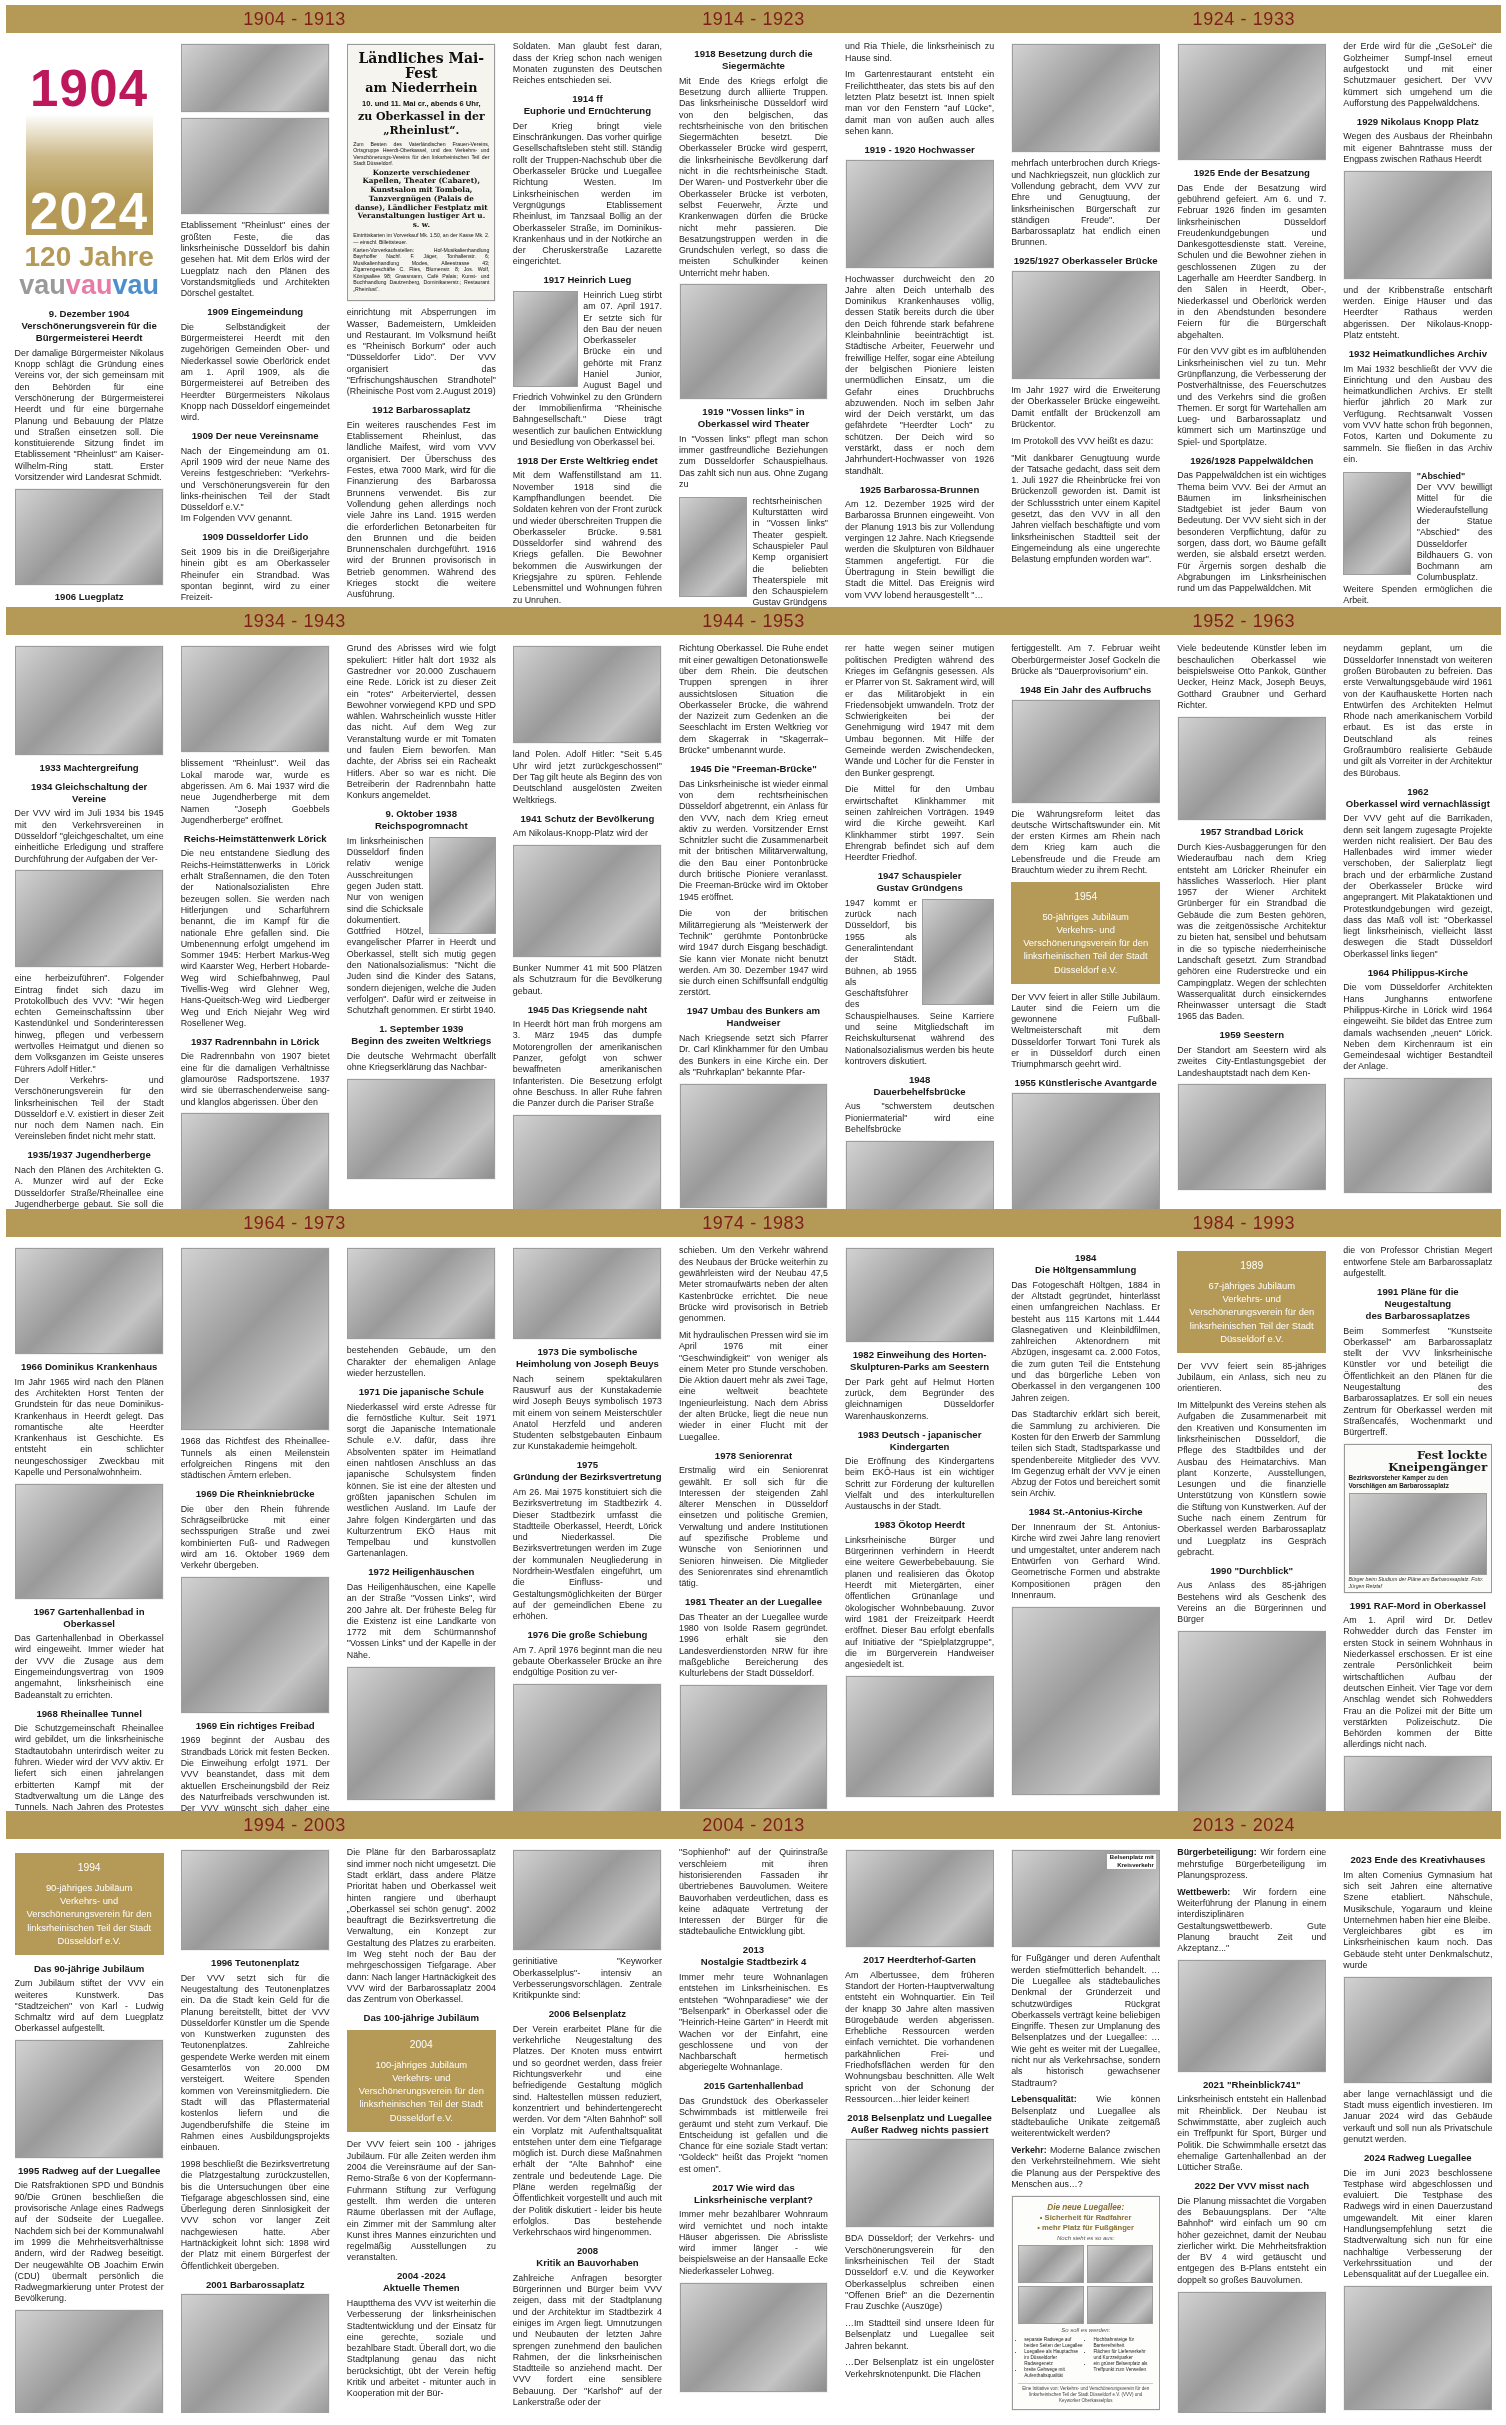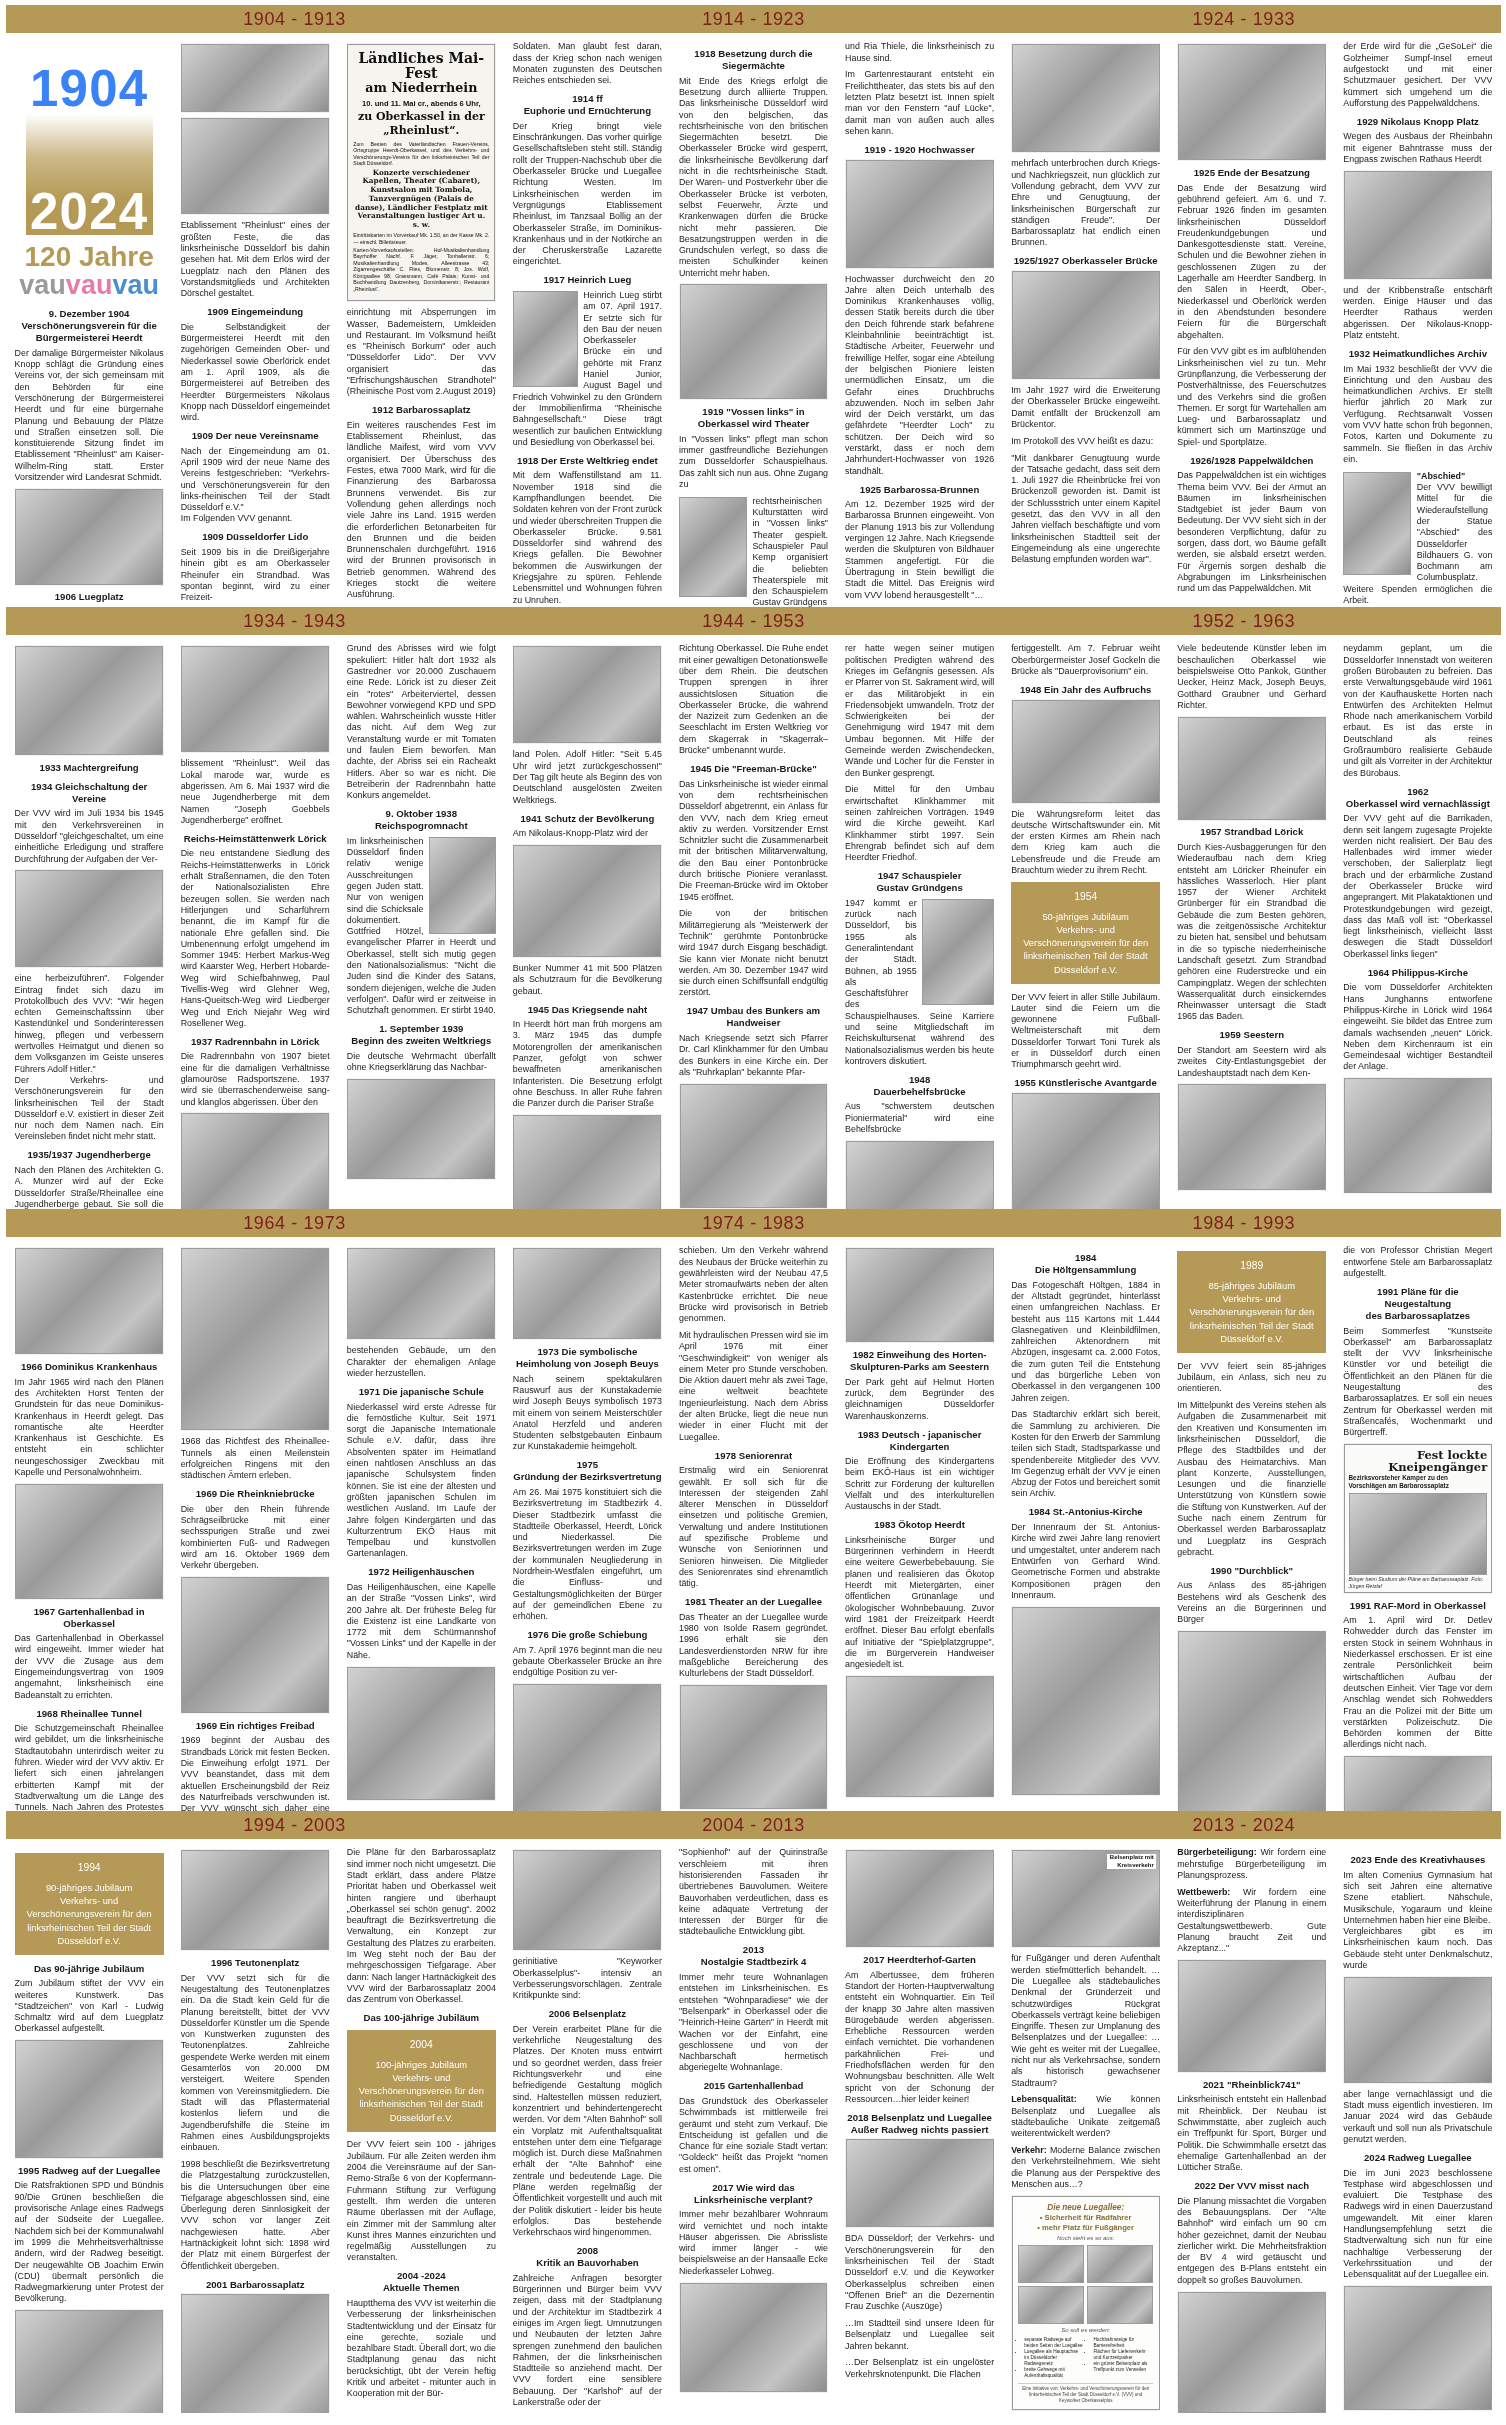--- a/index.html
+++ b/index.html
@@ -41,21 +41,21 @@
   .fl-left{float:left;margin:1.2px 5.5px 2.4px 0;outline:none;}
   .fl-right{float:right;margin:1.2px 0 2.4px 5.5px;outline:none;}
   .gold{
     background:#b49a56;color:#ffffff;text-align:center;font-weight:400;
     padding:7.3px 4.9px 8.5px;margin:6px 0 7.3px;
   }
   .gold .gy{font-size:10.3px;margin-bottom:7.3px;}
   .gold .gt{font-size:9.4px;line-height:1.4;}
   .logo{margin:2.4px 0 8.5px;text-align:center;}
   .logo-1904{
-    font-size:51px;font-weight:700;color:#3b82f6;line-height:.95;letter-spacing:1.2px;margin-top:24px;
+    font-size:51px;font-weight:700;color:#be185d;line-height:.95;letter-spacing:1.2px;margin-top:24px;
   }
   .logo-2024{
     margin:0 11px;height:121px;display:flex;align-items:flex-end;justify-content:center;
     background:linear-gradient(180deg,#ffffff 0%,#cdb989 35%,#b49a56 70%);
   }
   .logo-2024 span{font-size:51px;font-weight:700;color:#ffffff;line-height:.9;letter-spacing:1.2px;}
   .logo-sub{font-size:28px;font-weight:700;color:#b49a56;margin-top:8.5px;line-height:1;}
   .logo-brand{font-size:27px;font-weight:700;line-height:1.05;}
   .ad{
     box-sizing:border-box;border:0.6px solid #999;outline:1.8px solid #f2f2f2;
@@ -378,21 +378,21 @@
 Die Höltgensammlung</div>
         <div class="para"><span>Das Fotogeschäft Höltgen, 1884 in der Altstadt gegründet, hinterlässt einen umfangreichen Nachlass. Er besteht aus 115 Kartons mit 1.444 Glasnegativen und Kleinbildfilmen, zahlreichen Aktenordnern mit Abzügen, insgesamt ca. 2.000 Fotos, die zum guten Teil die Entstehung und das bürgerliche Leben von Oberkassel in den vergangenen 100 Jahren zeigen.</span></div>
         <div class="para"><span>Das Stadtarchiv erklärt sich bereit, die Sammlung zu archivieren. Die Kosten für den Erwerb der Sammlung teilen sich Stadt, Stadtsparkasse und spendenbereite Mitglieder des VVV. Im Gegenzug erhält der VVV je einen Abzug der Fotos und bereichert somit sein Archiv.</span></div>
         <div class="hd">1984 St.-Antonius-Kirche</div>
         <div class="para"><span>Der Innenraum der St. Antonius-Kirche wird zwei Jahre lang renoviert und umgestaltet, unter anderem nach Entwürfen von Gerhard Wind. Geometrische Formen und abstrakte Kompositionen prägen den Innenraum.</span></div>
         <div class="ph" style="height: 188px;"></div>
       </div>
       <div class="col">
         <div class="gold">
           <div class="gy">1989</div>
-          <div class="gt">85-jähriges Jubiläum</div>
+          <div class="gt">67-jähriges Jubiläum</div>
           <div class="gt">Verkehrs- und</div>
           <div class="gt">Verschönerungsverein für den</div>
           <div class="gt">linksrheinischen Teil der Stadt</div>
           <div class="gt">Düsseldorf e.V.</div>
         </div>
         <div class="para"><span>Der VVV feiert sein 85-jähriges Jubiläum, ein Anlass, sich neu zu orientieren.</span></div>
         <div class="para"><span>Im Mittelpunkt des Vereins stehen als Aufgaben die Zusammenarbeit mit den Kreativen und Konsumenten im linksrheinischen Düsseldorf, die Pflege des Stadtbildes und der Ausbau des Heimatarchivs. Man plant Konzerte, Ausstellungen, Lesungen und die finanzielle Unterstützung von Künstlern sowie die Stiftung von Kunstwerken. Auf der Suche nach einem Zentrum für Oberkassel werden Barbarossaplatz und Luegplatz ins Gespräch gebracht.</span></div>
         <div class="hd">1990 "Durchblick"</div>
         <div class="para"><span>Aus Anlass des 85-jährigen Bestehens wird als Geschenk des Vereins an die Bürgerinnen und Bürger</span></div>
         <div class="ph" style="height: 185px;"></div>

